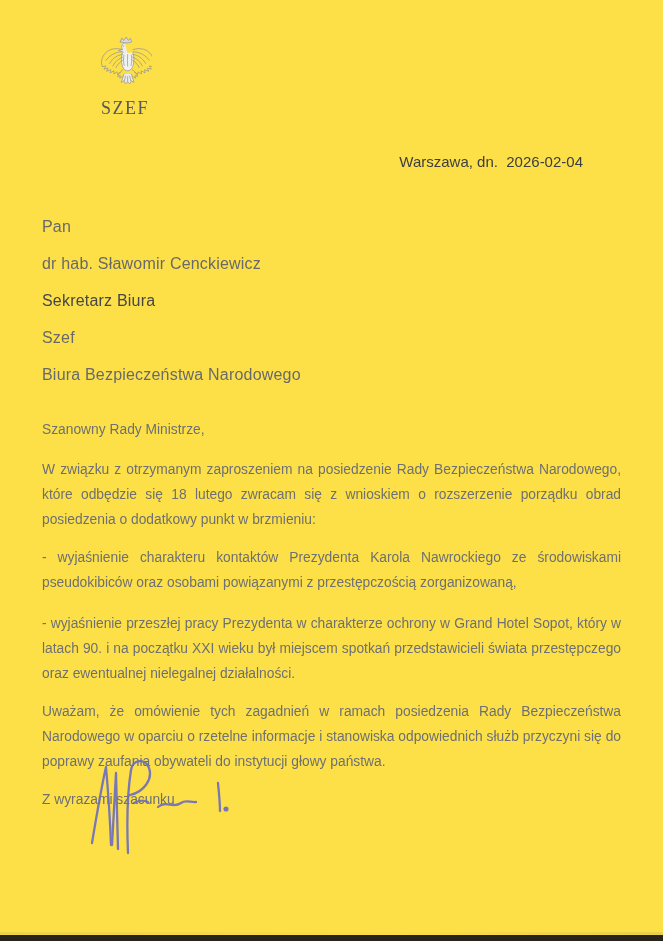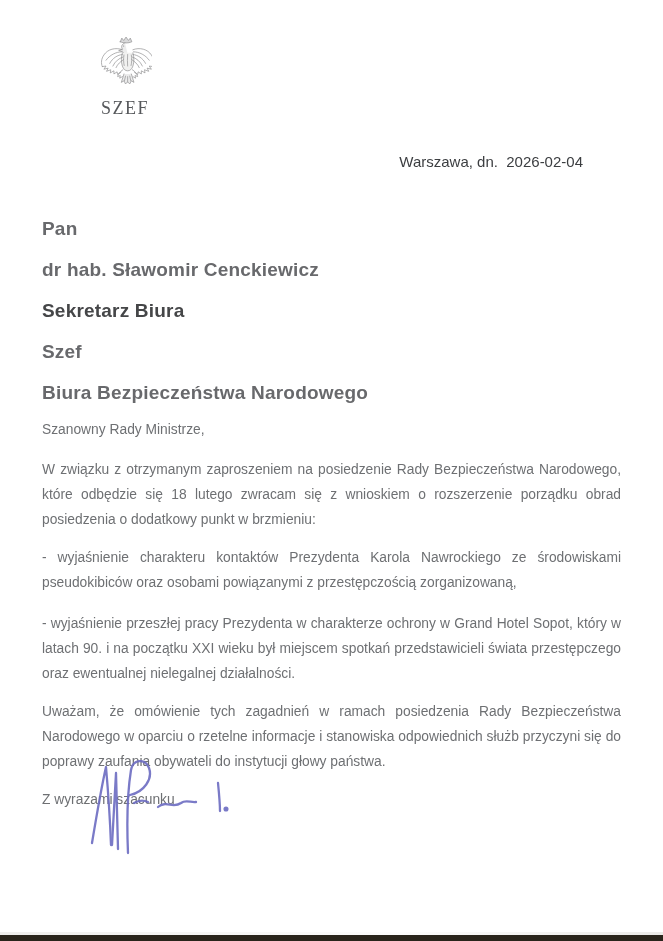--- a/index.html
+++ b/index.html
@@ -1,20 +1,20 @@
 <!DOCTYPE html>
 <html><head>
 <meta charset="utf-8">
 <style>
   html,body{margin:0;padding:0;background:#e8e8e8;}
   .page{
     position:relative;
     width:663px;height:941px;
     margin:0 auto;
-    background:#ffffff;
+    background:#fde047;
     overflow:hidden;
     font-family:"Liberation Sans","DejaVu Sans",sans-serif;
   }
   
   .letterhead{
     position:absolute;left:30px;top:30px;width:190px;
     text-align:center;
     font-family:"Liberation Serif","DejaVu Serif",serif;
     color:#56585b;
   }
@@ -22,21 +22,21 @@
   .lh-line1{font-size:18px;letter-spacing:1.5px;margin-top:2px;}
   .lh-line2{font-size:18px;letter-spacing:0.6px;margin-top:3px;white-space:nowrap;}
   
   .dateline{
     position:absolute;top:153px;right:80px;
     font-size:15px;color:#3c3e41;white-space:pre;
   }
   
   .recipient{position:absolute;left:42px;top:218px;}
   .recipient div{
-    font-size:19px;font-weight:bold;color:#68696c;
+    font-size:16px;font-weight:normal;color:#68696c;
     margin-bottom:19px;letter-spacing:0.2px;
   }
   .recipient div.dark{color:#454648;}
   
   .body-text{
     position:absolute;left:42px;top:417px;width:579px;
     font-size:13.8px;color:#6e7073;line-height:25px;
   }
   .salutation{margin-bottom:15px;}
   .para{text-align:justify;margin-bottom:13px;}

